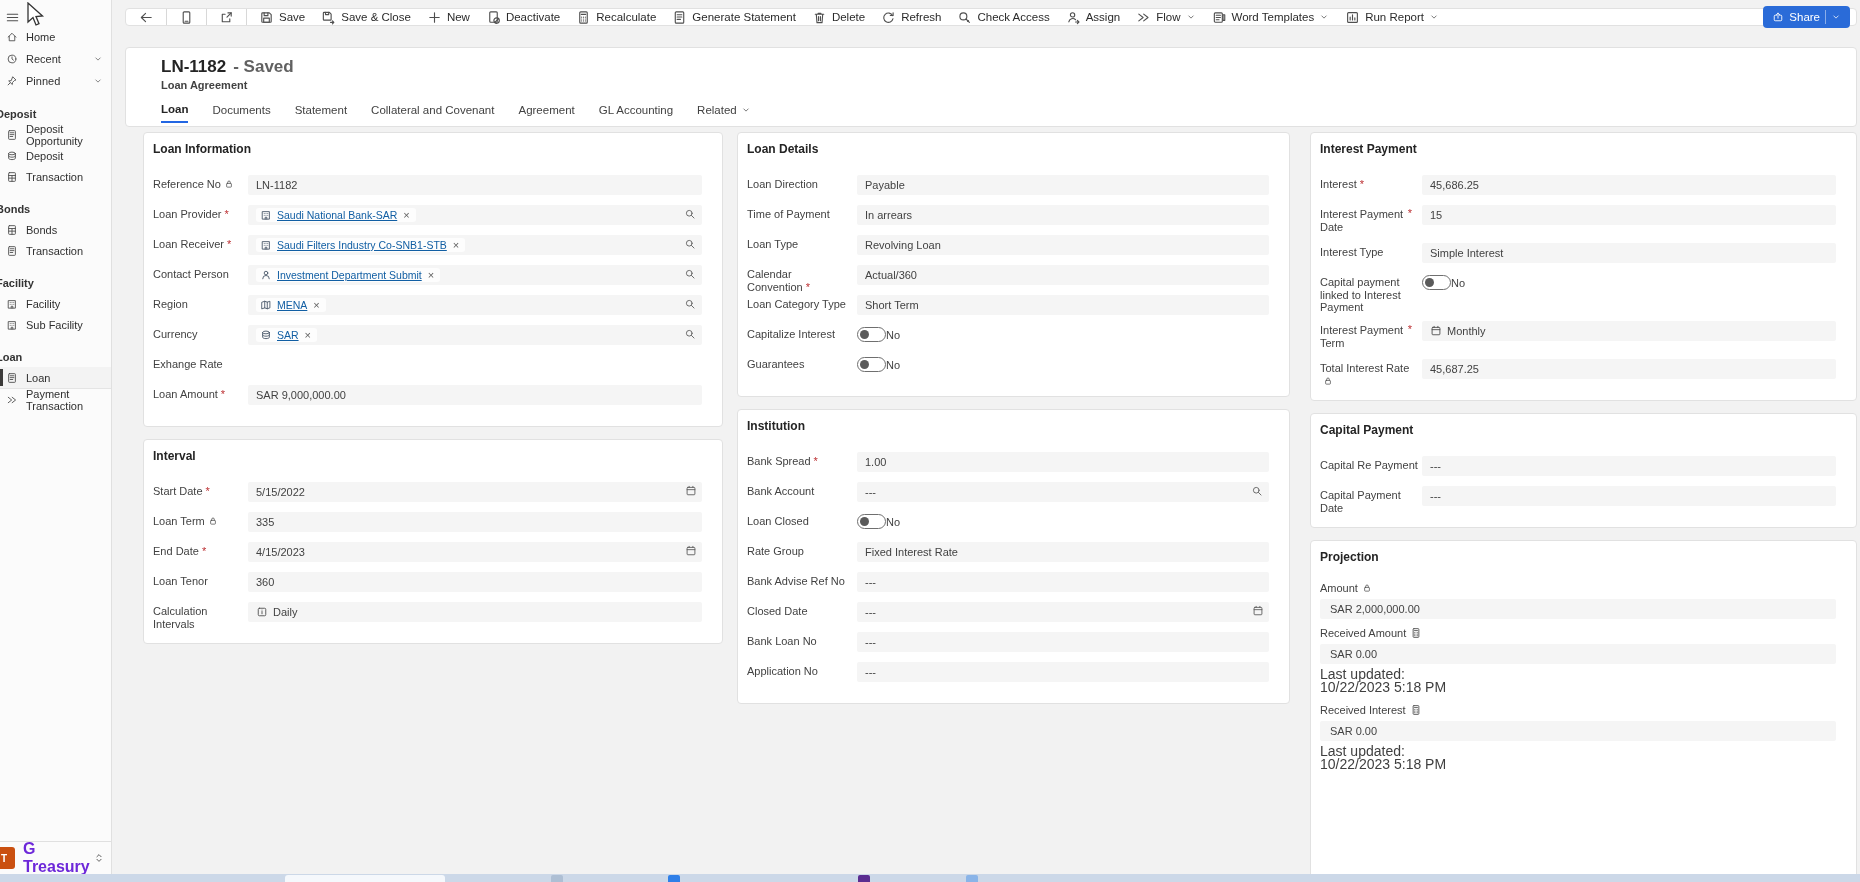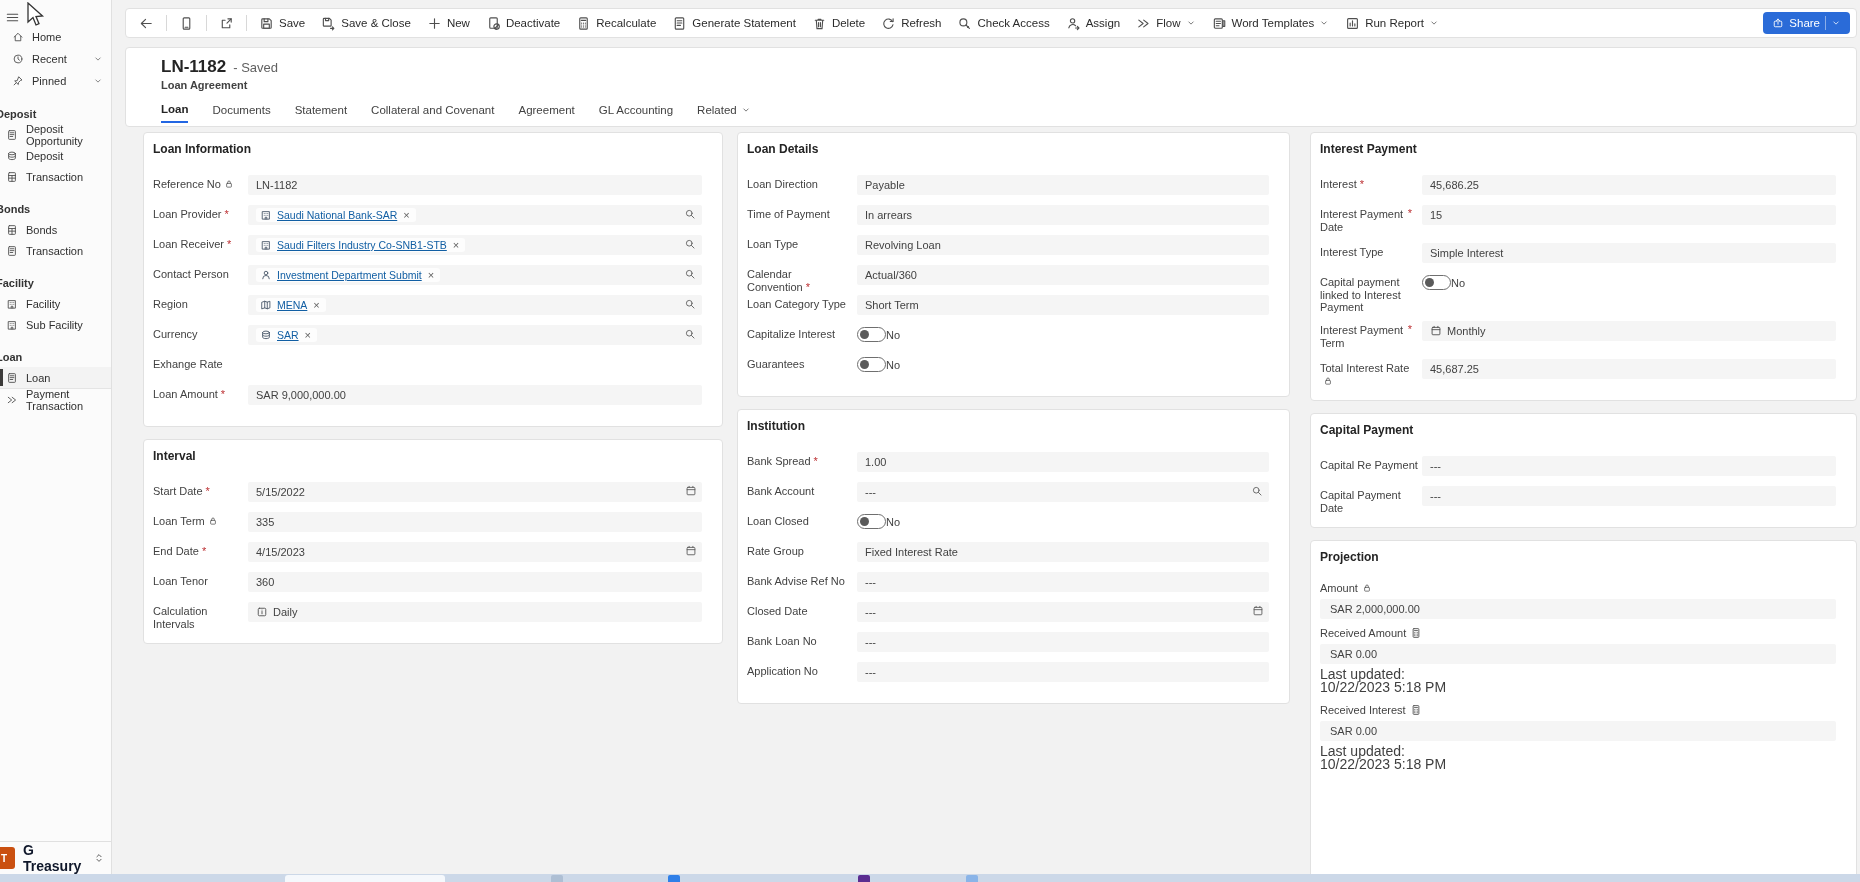--- a/index.html
+++ b/index.html
@@ -6,47 +6,47 @@
   .root{position:relative;width:1860px;height:882px;background:#f2f2f2;overflow:hidden;
         font-family:"Liberation Sans",sans-serif;color:#242424;}
   svg.ic{width:15px;height:15px;flex:none;color:#4f4f4f;}
   svg.ic *{stroke:currentColor;fill:none;stroke-width:1.2;stroke-linecap:round;stroke-linejoin:round;}
   .ic12{width:12px!important;height:12px!important;} .ic10{width:10px!important;height:10px!important;}
   
   .sidebar{position:absolute;left:0;top:0;width:111px;bottom:8px;background:#fbfbfb;
            border-right:1px solid #e0e0e0;overflow:hidden;z-index:2;}
   .burger{position:absolute;left:5px;top:10px;width:16px;height:16px;cursor:pointer;}
   .nav{position:absolute;left:0;top:26px;right:0;}
-  .nrow{display:flex;align-items:center;height:22px;padding-left:12px;gap:8px;font-size:11px;color:#2f2f2f;cursor:pointer;position:relative;}
+  .nrow{display:flex;align-items:center;height:22px;padding-left:6px;gap:8px;font-size:11px;color:#2f2f2f;cursor:pointer;position:relative;}
   .nrow .chev{position:absolute;right:8px;color:#5f5f5f;}
   .ghead{height:20px;margin-top:12px;display:flex;align-items:center;font-size:11px;font-weight:700;color:#333;
          padding-left:0;margin-left:-4px;}
   .gitem{display:flex;align-items:center;height:21px;padding-left:6px;gap:8px;font-size:11px;color:#2f2f2f;cursor:pointer;position:relative;}
   .gitem.sel{background:#f3f3f3;border-bottom:1px solid #e4e4e4;}
   .gitem.sel::before{content:"";position:absolute;left:0;top:2px;bottom:2px;width:3px;background:#3b3a39;}
   .switcher{position:absolute;left:0;right:0;bottom:0;height:32px;border-top:1px solid #e0e0e0;background:#fbfbfb;
             display:flex;align-items:center;cursor:pointer;}
   .sw-badge{width:22px;height:22px;margin-left:-7px;background:#ca5010;border-radius:3px;color:#fff;
             font-size:10px;font-weight:700;display:flex;align-items:center;justify-content:center;flex:none;}
-  .sw-label{font-size:14px;font-weight:700;color:#0f172a;margin-left:8px;flex:1;}
+  .sw-label{font-size:16px;font-weight:700;color:#6d28d9;margin-left:8px;flex:1;}
   .sw-ud{margin-right:6px;color:#5f5f5f;}
   
   .main{position:absolute;left:111px;top:0;right:0;bottom:8px;}
-  .cmdbar{position:absolute;left:14px;top:8px;width:1732px;height:30px;background:#fff;border:1px solid #e1e1e1;
+  .cmdbar{position:absolute;left:14px;top:8px;width:1732px;height:18px;background:#fff;border:1px solid #e1e1e1;
           border-radius:4px;display:flex;align-items:center;padding:0 6px;box-sizing:border-box;gap:2px;}
   .cbtn{display:flex;align-items:center;gap:5px;padding:3px 7px;border-radius:3px;font-size:11.5px;color:#2b2b2b;cursor:pointer;white-space:nowrap;}
   .sep{width:1px;height:16px;background:#d8d8d8;margin:0 3px;flex:none;}
   .share-btn{margin-left:auto;background:#2a6bd8;color:#fff;border-radius:4px;display:flex;align-items:center;
              gap:5px;padding:4px 9px;font-size:11.5px;cursor:pointer;}
   .share-btn .ic{color:#fff;} .share-sep{width:1px;height:14px;background:rgba(255,255,255,.45);}
   .headercard{position:absolute;left:14px;top:47px;width:1732px;height:80px;background:#fff;border:1px solid #e1e1e1;
               border-radius:4px;box-sizing:border-box;padding:9px 0 0 35px;}
   .titlerow{display:flex;align-items:baseline;gap:7px;}
   .title{font-size:17px;font-weight:700;color:#242424;}
-  .status{font-size:13px;color:#616161;}
+  .status{font-size:17px;color:#616161;font-weight:bold;}
   .subtitle{font-size:11px;font-weight:700;color:#424242;margin-top:2px;}
   .tabs{display:flex;gap:24px;margin-top:12px;}
   .tab{font-size:11.5px;color:#424242;padding-bottom:6px;cursor:pointer;display:flex;align-items:center;gap:4px;}
   .tab.active{font-weight:700;color:#242424;border-bottom:2px solid #2266e3;}
   
   .col{position:absolute;top:132px;}
   .col1{left:32px;width:580px;} .col2{left:626px;width:553px;} .col3{left:1199px;width:547px;}
   .card{background:#fff;border:1px solid #e1e1e1;border-radius:4px;box-sizing:border-box;
         padding:9px 20px 12px 9px;margin-bottom:12px;}
   .card h3{margin:0 0 18px 0;font-size:12px;font-weight:700;color:#242424;}

